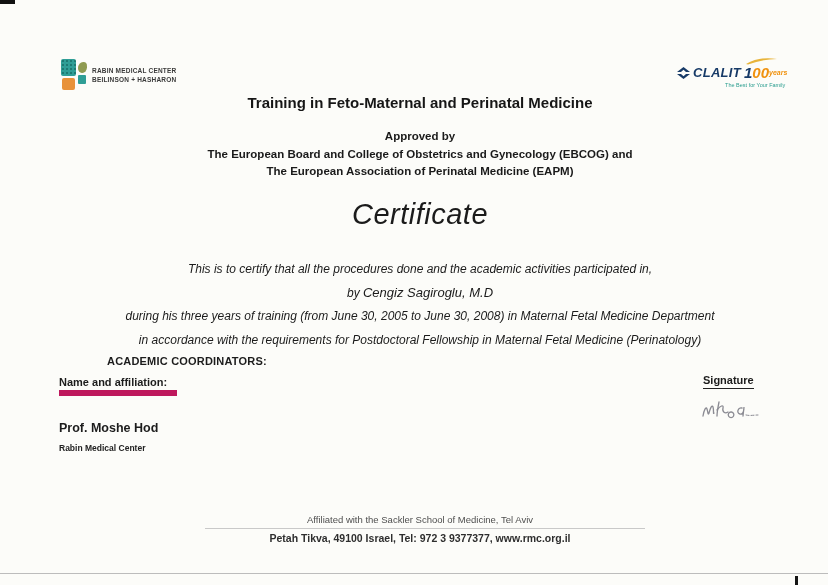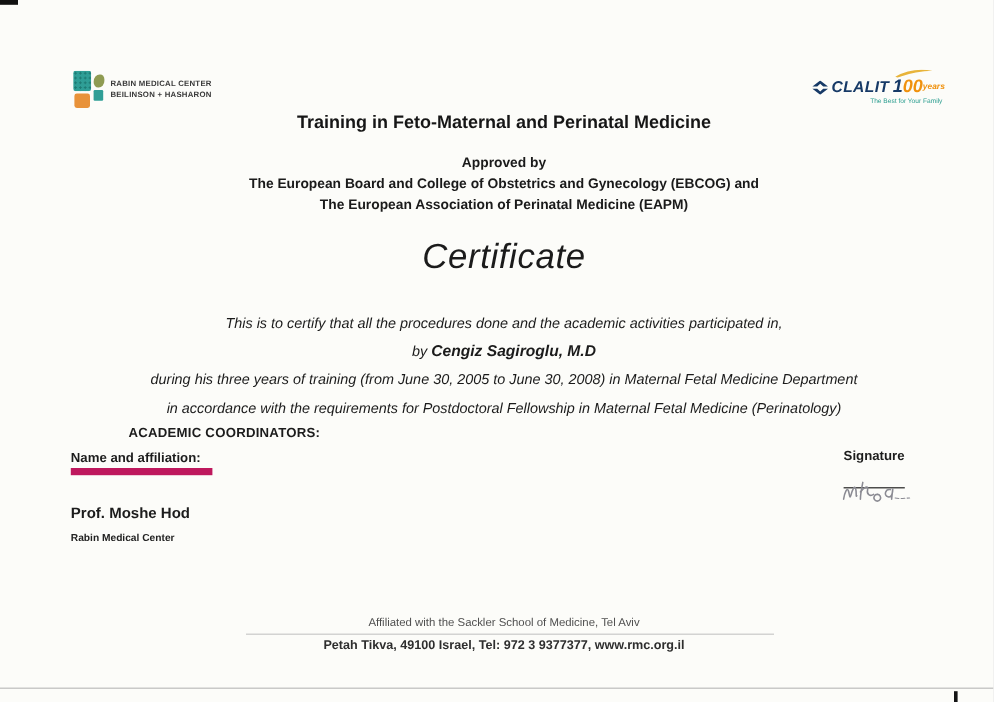--- a/index.html
+++ b/index.html
@@ -38,27 +38,27 @@
   .clalit-tagline { font-size: 5.5px; color: #2a9d8f; text-align: right; margin-top: 1px; padding-right: 2px; }
 
   
   .center-abs { position: absolute; left: 0; width: 840px; text-align: center; }
   .title { top: 94px; font-size: 15px; font-weight: bold; color: #161616; }
   .approved { top: 128px; font-size: 11.5px; font-weight: bold; line-height: 17.5px; color: #1a1a1a; }
   .cert-heading { top: 198px; font-size: 29px; font-style: italic; font-weight: 500; color: #1b1b1b; letter-spacing: 0.5px; }
   .body-line { font-style: italic; font-size: 12px; color: #1b1b1b; }
   .body1 { top: 262px; }
   .body2 { top: 285px; }
-  .body2 .recipient { font-weight: bold; font-size: 13px; }
+  .body2 .recipient { font-weight: normal; font-size: 13px; }
   .body3 { top: 309px; }
   .body4 { top: 333px; }
 
   .coord-label { position: absolute; left: 59px; top: 355px; font-size: 11px; font-weight: 600; letter-spacing: 0.2px; margin-left: 48px; }
   .name-label { position: absolute; left: 59px; top: 376px; font-size: 11px; font-weight: bold; border-bottom: 6px solid #be185d; padding: 0 10px 2px 0; }
-  .sig-label { position: absolute; left: 703px; top: 374px; font-size: 11px; font-weight: bold; border-bottom: 1px solid #222; padding-bottom: 20px; }
+  .sig-label { position: absolute; left: 703px; top: 374px; font-size: 11px; font-weight: bold; border-bottom: 1px solid #222; padding-bottom: 2px; }
   .signature-svg { position: absolute; left: 700px; top: 396px; width: 68px; height: 28px; }
 
   .coord-name { position: absolute; left: 59px; top: 421px; font-size: 12.5px; font-weight: bold; }
   .aff-line { position: absolute; left: 59px; font-size: 8.5px; font-weight: bold; color: #222; }
   .aff0 { top: 443px; }
   .aff1 { top: 461px; }
   .aff2 { top: 478px; }
 
   .footer1 { top: 514px; font-size: 9.5px; color: #4f4f4f; font-weight: 500; }
   .footer-divider { position: absolute; left: 205px; top: 528px; width: 440px; height: 1px; background: #c9c9c9; }

